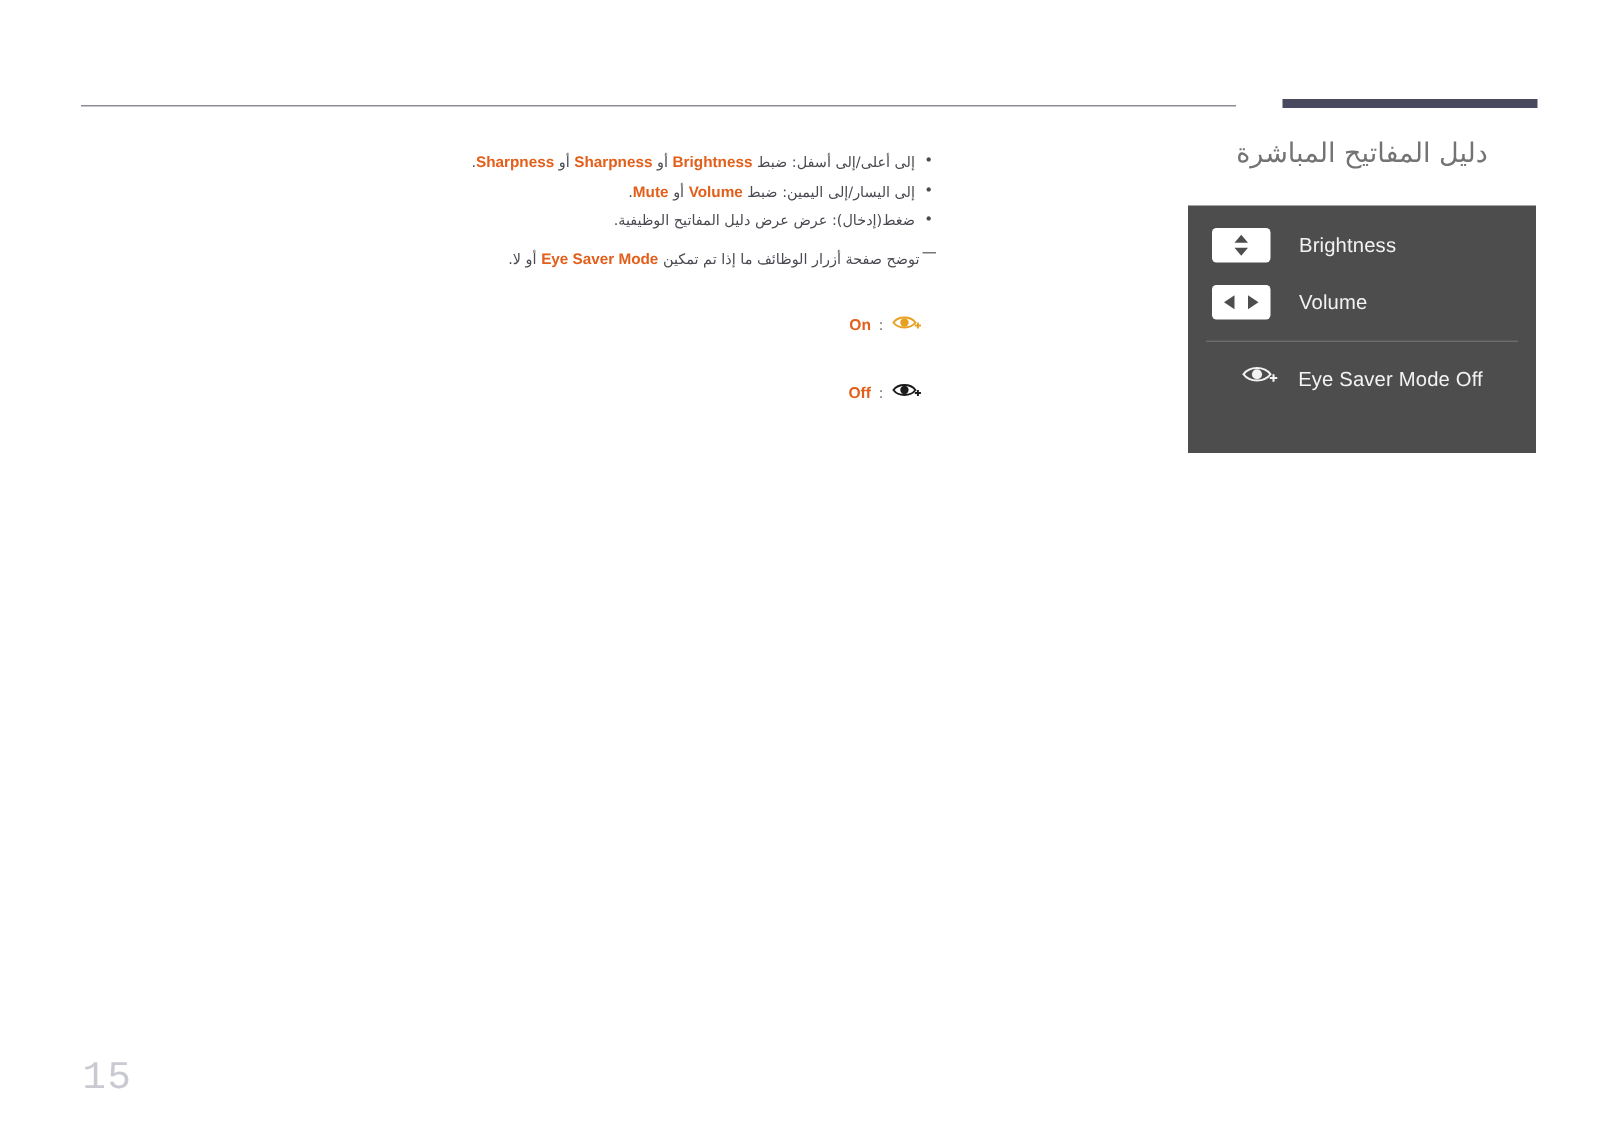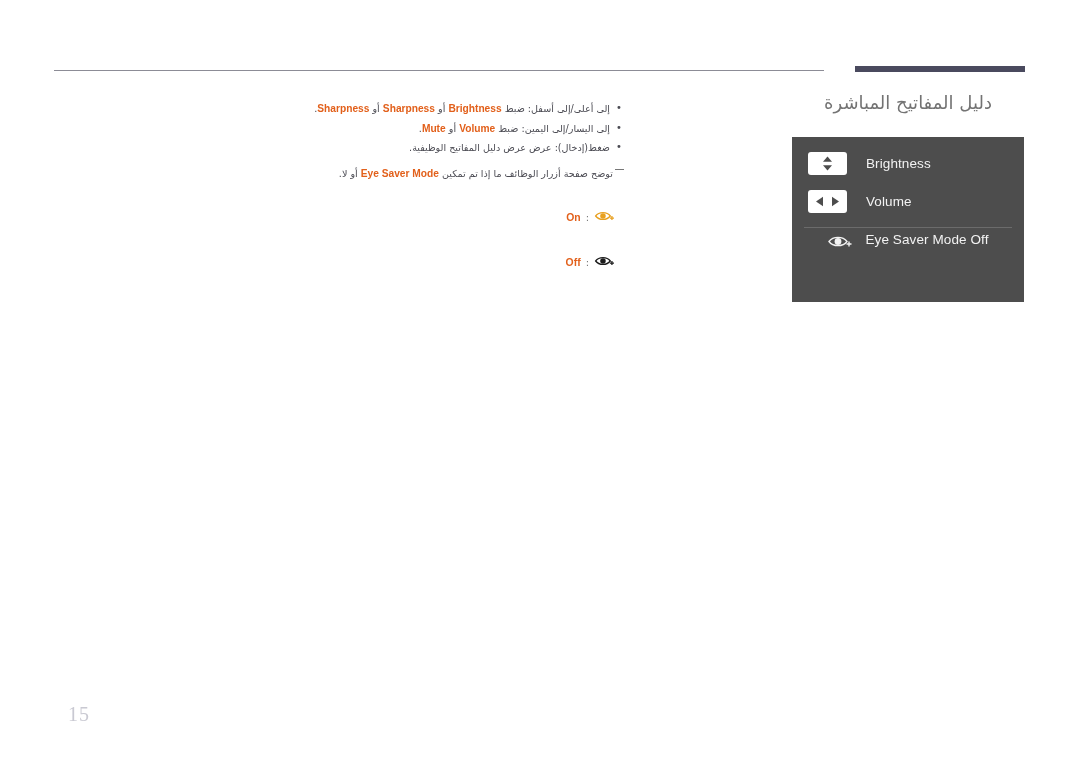--- a/index.html
+++ b/index.html
@@ -96,20 +96,21 @@
     font-family: "Liberation Sans", sans-serif;
     letter-spacing: .1px;
   }
   .osd-divider {
     margin: 6px 12px 0 12px;
     height: 1px;
     background: #6b6b6b;
   }
   .osd-row-eye {
     display: flex;
+    align-items: center;
     justify-content: center;
     height: 40px;
     padding-top: 4px;
   }
   .osd-row-eye .osd-label { margin-left: 11px; }
 
   
   .body-text {
     position: absolute;
     left: 54px;
@@ -191,25 +192,25 @@
   }
   .onoff-colon {
     color: #777;
     font-size: 10px;
     margin: 0 1px;
   }
 
   
   .page-number {
     position: absolute;
-    left: 68px;
+    left: 55px;
     top: 703px;
-    font-size: 20px;
+    font-size: 26px;
     color: #c9c9d2;
-    font-family: Liberation Serif, serif;
+    font-family: Liberation Mono, monospace;
     letter-spacing: 1px;
   }
 </style>
 </head>
 <body>
 
 <div class="header-rules">
   <div class="rule-thin"></div>
   <div class="rule-thick"></div>
 </div>

